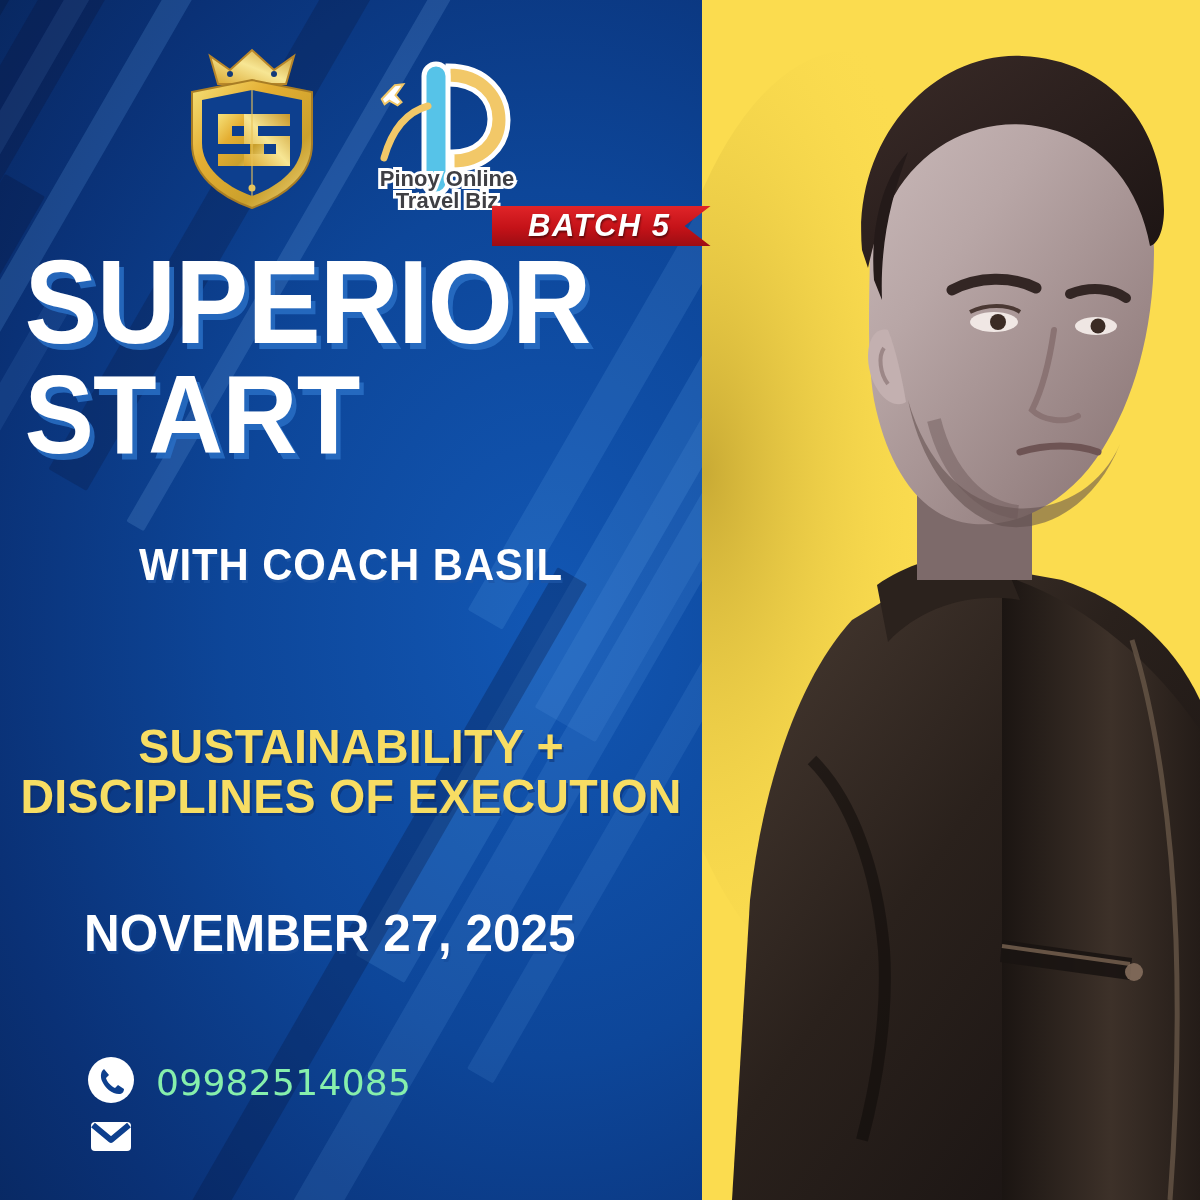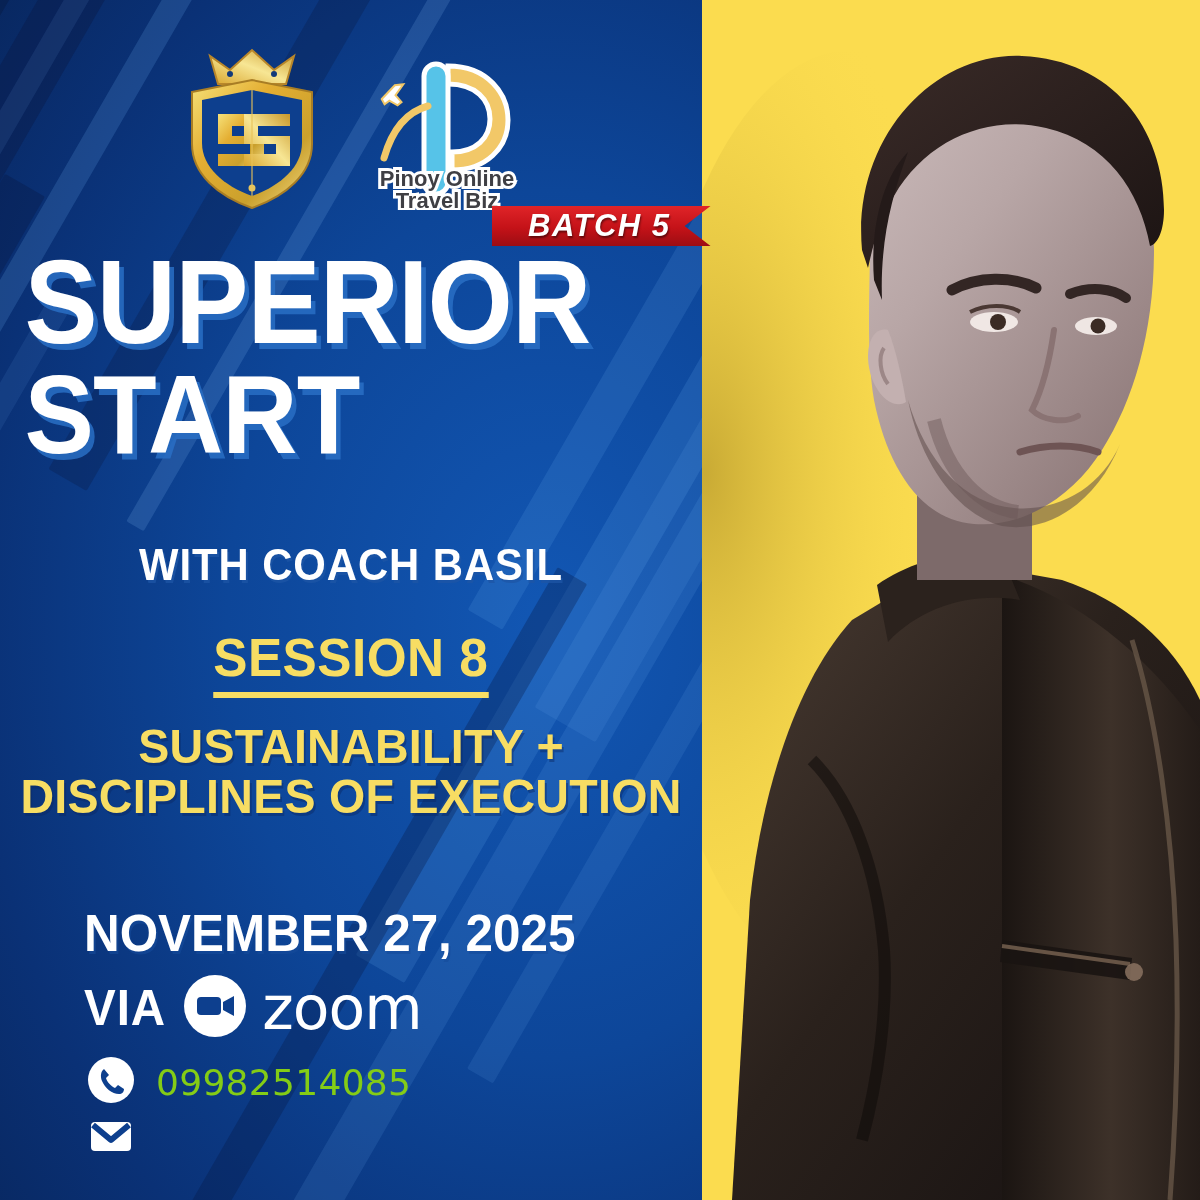--- a/index.html
+++ b/index.html
@@ -108,21 +108,21 @@
   .zoom-word{
     color:#ffffff;font-size:60px;font-weight:400;letter-spacing:-1px;
     font-family:"DejaVu Sans",sans-serif;line-height:1;margin-left:2px;
   }
 
   
   .contact{position:absolute;left:88px;top:1058px;}
   .c-row{display:flex;align-items:center;gap:22px;height:48px;}
   .c-row + .c-row{margin-top:8px;}
   .c-txt{
-    color:#84cc16;font-size:36px;font-weight:400;letter-spacing:.3px;
+    color:#86efac;font-size:36px;font-weight:400;letter-spacing:.3px;
     font-family:"DejaVu Sans",sans-serif;white-space:nowrap;
   }
 </style>
 </head>
 <body>
 
 <div id="poster">
 
   <div class="blue-panel">
     <div class="stripes">
@@ -286,42 +286,28 @@
     <span>BATCH 5</span>
   </div>
 
   <div class="headline">
     <span class="hl-1">SUPERIOR</span>
     <span class="hl-2">START</span>
   </div>
 
   <div class="with-coach">WITH COACH BASIL</div>
 
-  <div class="session-no">
-    <span>SESSION 8</span>
-  </div>
 
   <div class="topic">
     <span>SUSTAINABILITY  +</span>
     <span class="l2">DISCIPLINES OF EXECUTION</span>
   </div>
 
   <div class="date">NOVEMBER 27, 2025</div>
 
-  <div class="via-row">
-    <span class="via-txt">VIA</span>
-    <span>
-      <svg width="62" height="62" viewBox="0 0 62 62">
-        <circle cx="31" cy="31" r="31" fill="#ffffff"></circle>
-        <rect x="13" y="22" width="24" height="18" rx="4" fill="#0d3f8e"></rect>
-        <path d="M39 27 L50 21 L50 41 L39 35 Z" fill="#0d3f8e"></path>
-      </svg>
-    </span>
-    <span class="zoom-word">zoom</span>
-  </div>
 
   <div class="contact">
     <div class="c-row">
       <span>
         <svg width="46" height="46" viewBox="0 0 46 46">
           <circle cx="23" cy="23" r="23" fill="#ffffff"></circle>
           <path d="M16 12 C 13 14 12 19 14 24 C 17 31 24 37 31 37
                    C 34 37 36 35 36 32 L 30 28 L 27 31
                    C 23 29 19 25 18 21 L 21 18 Z" fill="#0d3f8e"></path>
         </svg>

